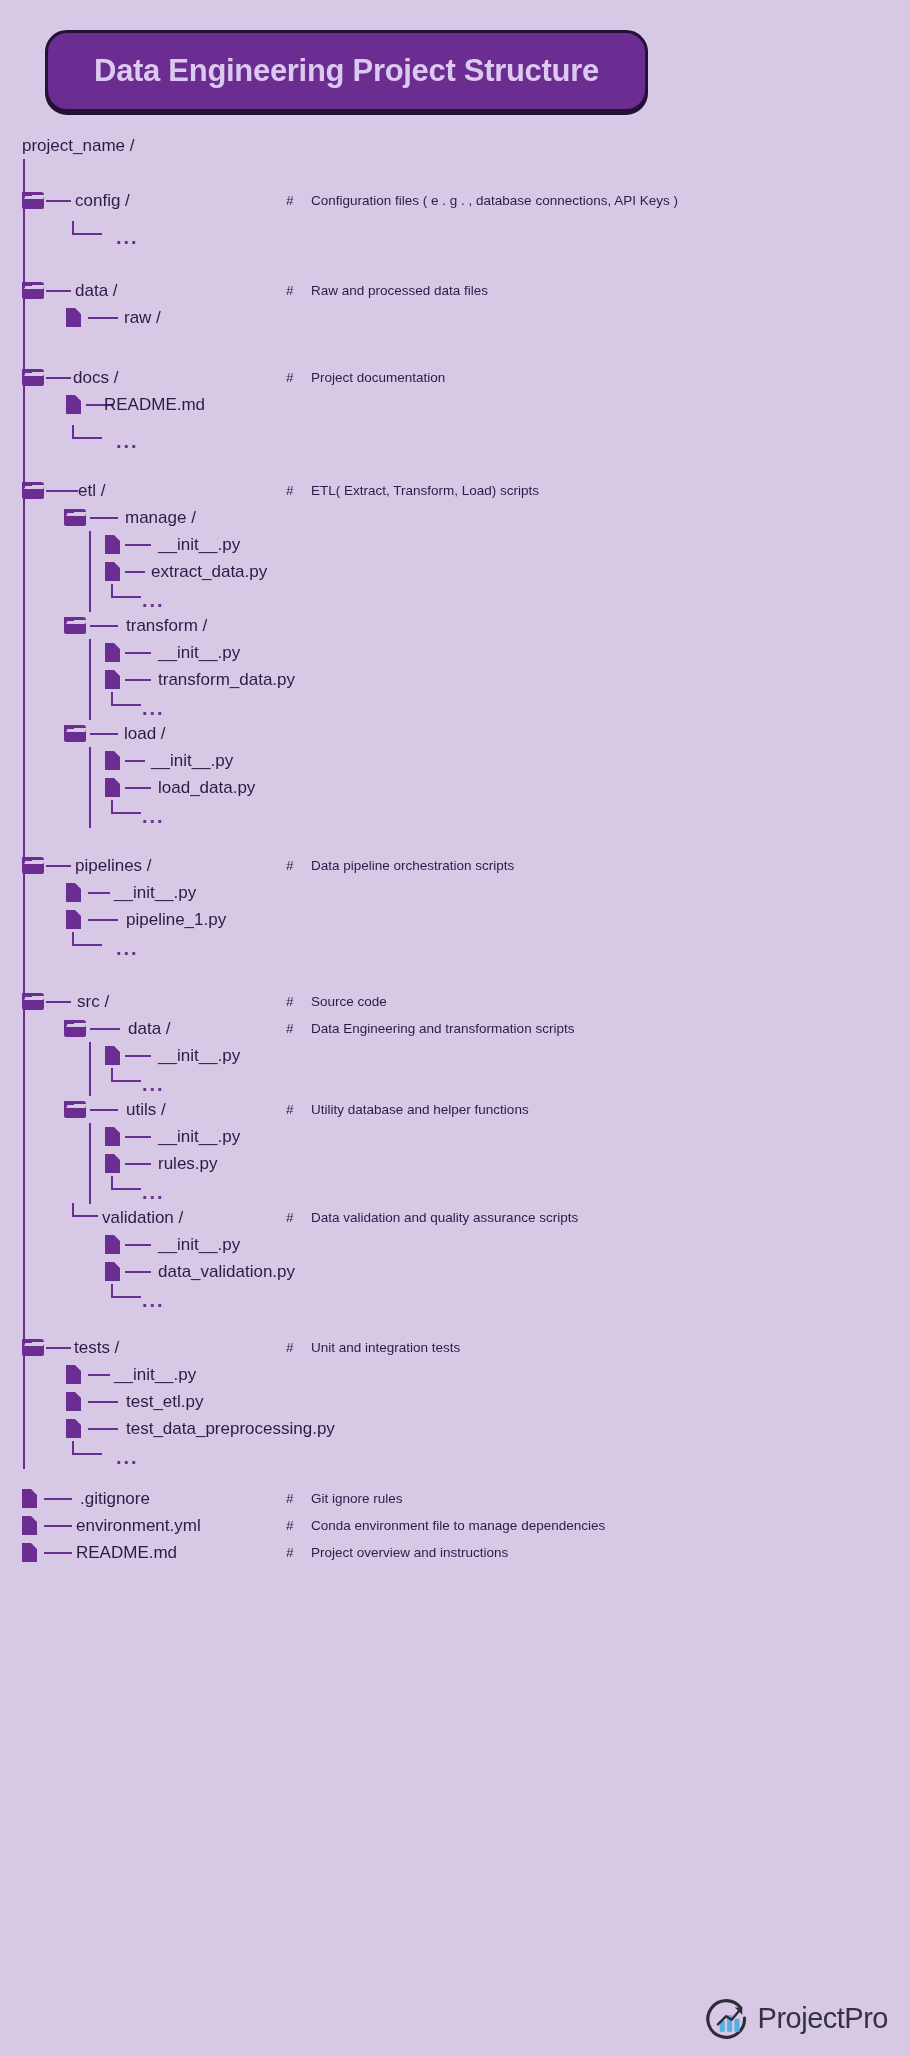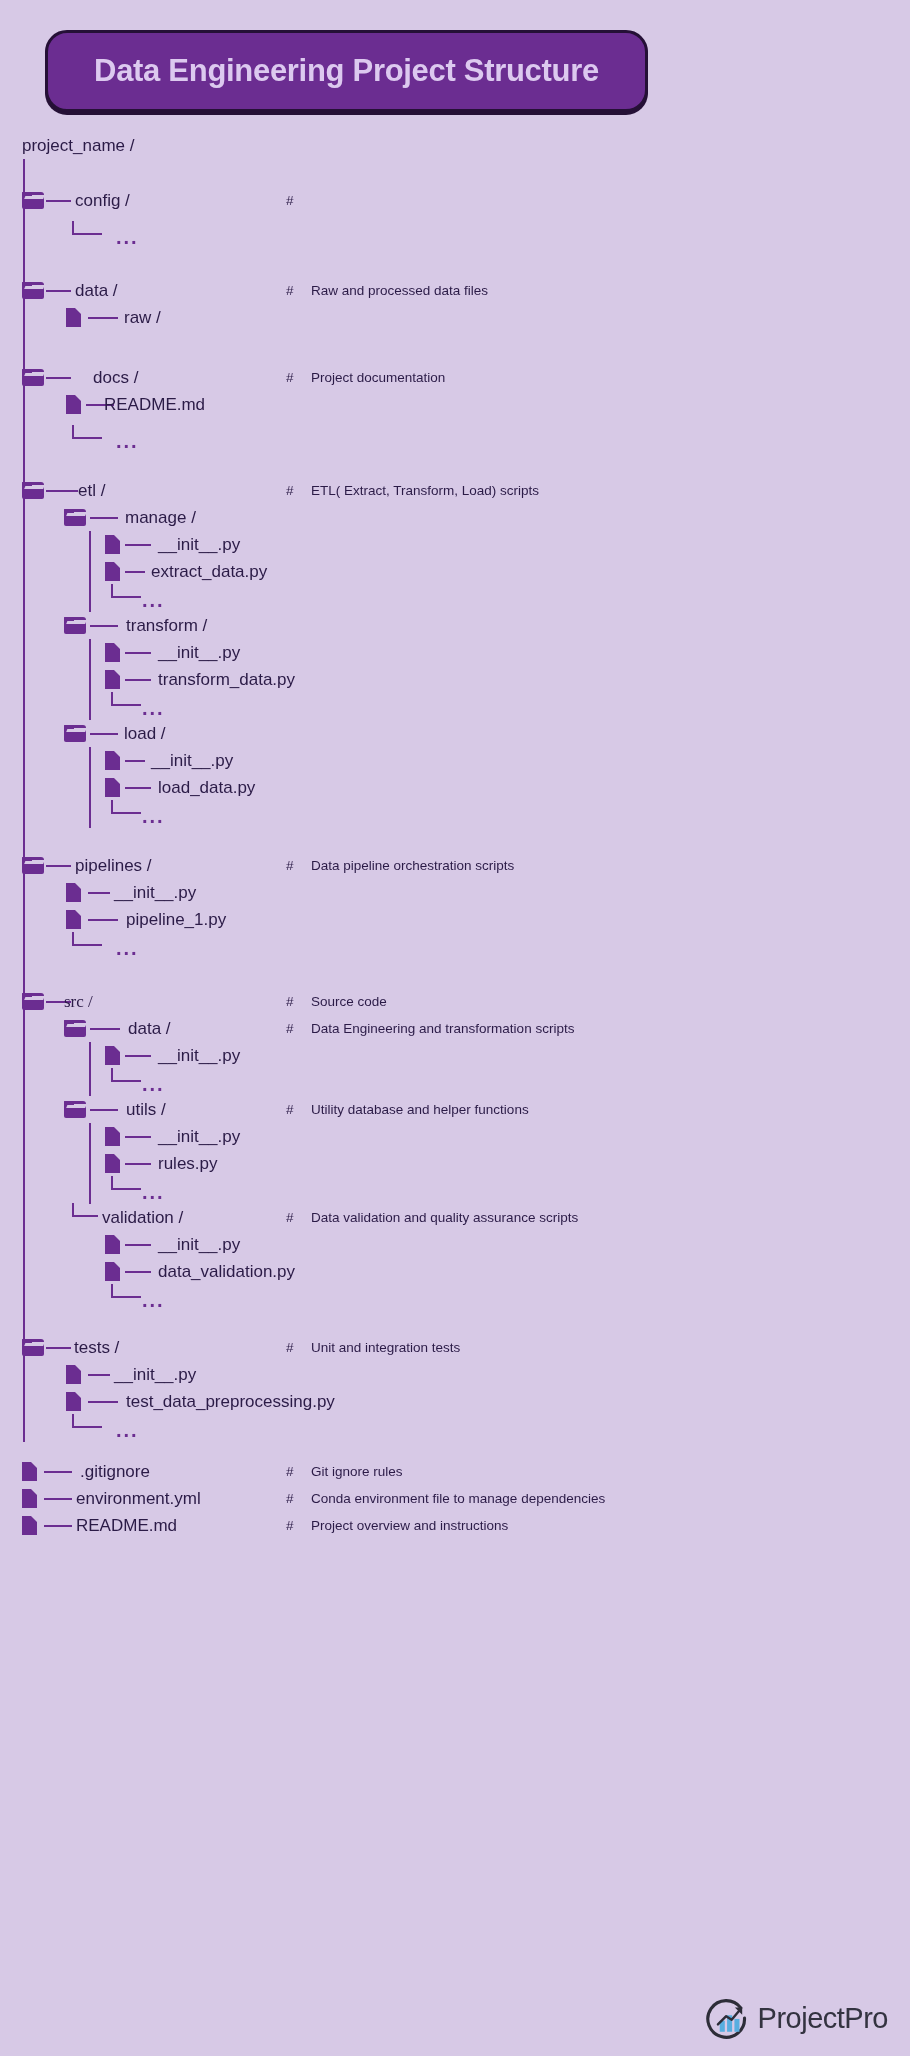--- a/index.html
+++ b/index.html
@@ -187,20 +187,21 @@
     <div class="row">
       <div class="vline" style="left: 23px; height: 27px;"></div>
       <span class="folder" style="left: 22px;">
         <span class="back"></span>
         <span class="cut"></span>
         <span class="tab"></span>
       </span>
       <span class="dash" style="left: 46px; width: 25px;"></span>
       <span class="label" style="left: 75px;">config /</span>
       <span class="hash">#</span>
+      <span class="ctext">Configuration files ( e . g . , database connections, API Keys )</span>
     </div>
     <div class="row" style="height: 8px;">
       <div class="vline" style="left: 23px; height: 8px;"></div>
     </div>
     <div class="row">
       <div class="vline" style="left: 23px; height: 27px;"></div>
       <span class="elbow" style="left: 72px;"></span>
       <span class="elbow-h" style="left: 72px; width: 30px;"></span>
       <span class="dots" style="left: 116px;">...</span>
     </div>
@@ -235,21 +236,21 @@
       <div class="vline" style="left: 23px; height: 25px;"></div>
     </div>
     <div class="row">
       <div class="vline" style="left: 23px; height: 27px;"></div>
       <span class="folder" style="left: 22px;">
         <span class="back"></span>
         <span class="cut"></span>
         <span class="tab"></span>
       </span>
       <span class="dash" style="left: 46px; width: 25px;"></span>
-      <span class="label" style="left: 73px; margin-left: 20px;">docs /</span>
+      <span class="label" style="left: 73px;">docs /</span>
       <span class="hash">#</span>
       <span class="ctext">Project documentation</span>
     </div>
     <div class="row">
       <div class="vline" style="left: 23px; height: 27px;"></div>
       <span class="file" style="left: 66px;">
         <span class="body"></span>
         <span class="fold"></span>
       </span>
       <span class="dash" style="left: 86px; width: 28px;"></span>
@@ -433,21 +434,21 @@
       <div class="vline" style="left: 23px; height: 28px;"></div>
     </div>
     <div class="row">
       <div class="vline" style="left: 23px; height: 27px;"></div>
       <span class="folder" style="left: 22px;">
         <span class="back"></span>
         <span class="cut"></span>
         <span class="tab"></span>
       </span>
       <span class="dash" style="left: 46px; width: 25px;"></span>
-      <span class="label" style="left: 64px; font-family: Liberation Serif, serif;">src /</span>
+      <span class="label" style="left: 77px;">src /</span>
       <span class="hash">#</span>
       <span class="ctext">Source code</span>
     </div>
     <div class="row">
       <div class="vline" style="left: 23px; height: 27px;"></div>
       <span class="folder" style="left: 64px;">
         <span class="back"></span>
         <span class="cut"></span>
         <span class="tab"></span>
       </span>
@@ -560,20 +561,29 @@
       <span class="ctext">Unit and integration tests</span>
     </div>
     <div class="row">
       <div class="vline" style="left: 23px; height: 27px;"></div>
       <span class="file" style="left: 66px;">
         <span class="body"></span>
         <span class="fold"></span>
       </span>
       <span class="dash" style="left: 88px; width: 22px;"></span>
       <span class="label" style="left: 114px;">__init__.py</span>
+    </div>
+    <div class="row">
+      <div class="vline" style="left: 23px; height: 27px;"></div>
+      <span class="file" style="left: 66px;">
+        <span class="body"></span>
+        <span class="fold"></span>
+      </span>
+      <span class="dash" style="left: 88px; width: 30px;"></span>
+      <span class="label" style="left: 126px;">test_etl.py</span>
     </div>
     <div class="row">
       <div class="vline" style="left: 23px; height: 27px;"></div>
       <span class="file" style="left: 66px;">
         <span class="body"></span>
         <span class="fold"></span>
       </span>
       <span class="dash" style="left: 88px; width: 30px;"></span>
       <span class="label" style="left: 126px;">test_data_preprocessing.py</span>
     </div>

